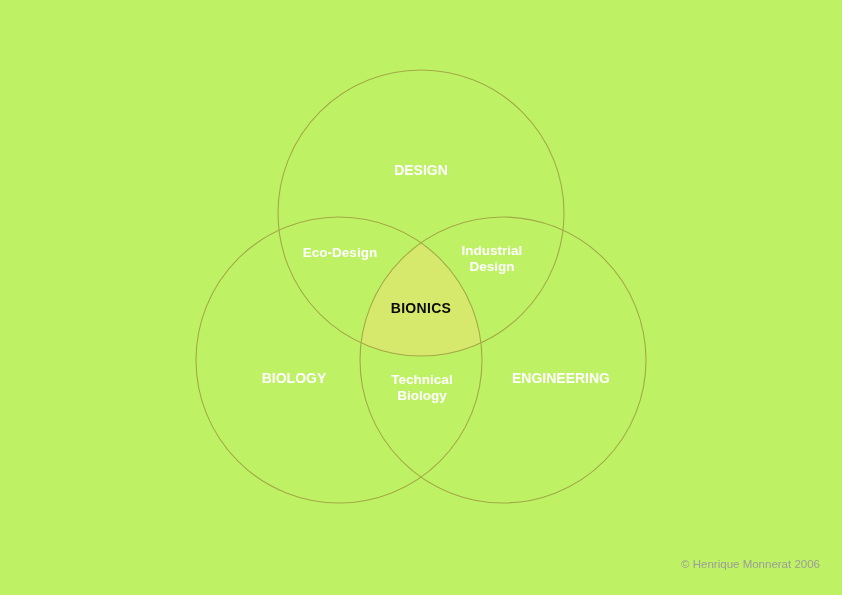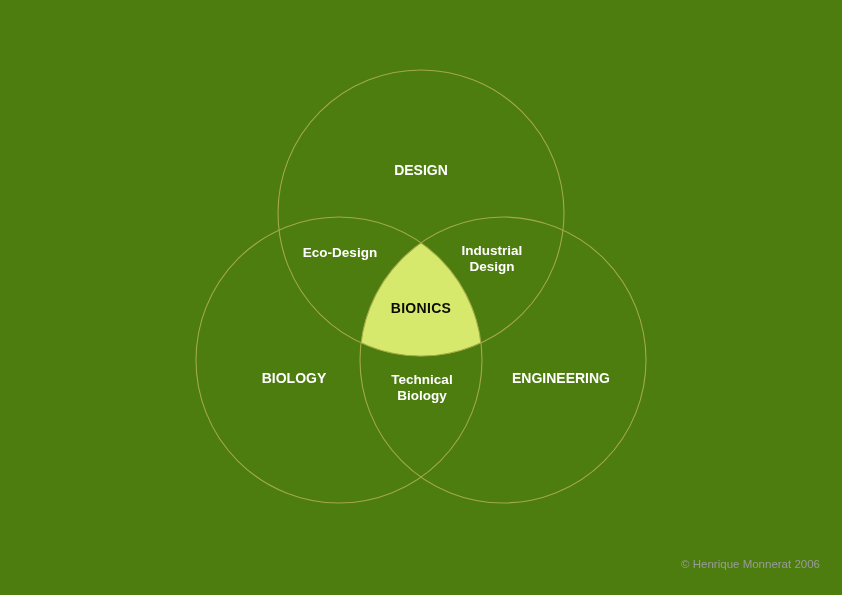--- a/index.html
+++ b/index.html
@@ -8,21 +8,21 @@
     background: #000000;
     width: 842px;
     height: 595px;
     overflow: hidden;
     font-family: "Liberation Sans", sans-serif;
   }
   .stage {
     position: relative;
     width: 842px;
     height: 595px;
-    background: #4d7c0f;
+    background: #bef264;
   }
   svg { display: block; }
   .set-label {
     fill: #ffffff;
     font-family: "Liberation Sans", sans-serif;
     font-size: 14px;
     font-weight: bold;
     text-anchor: middle;
   }
   .ix-label {

